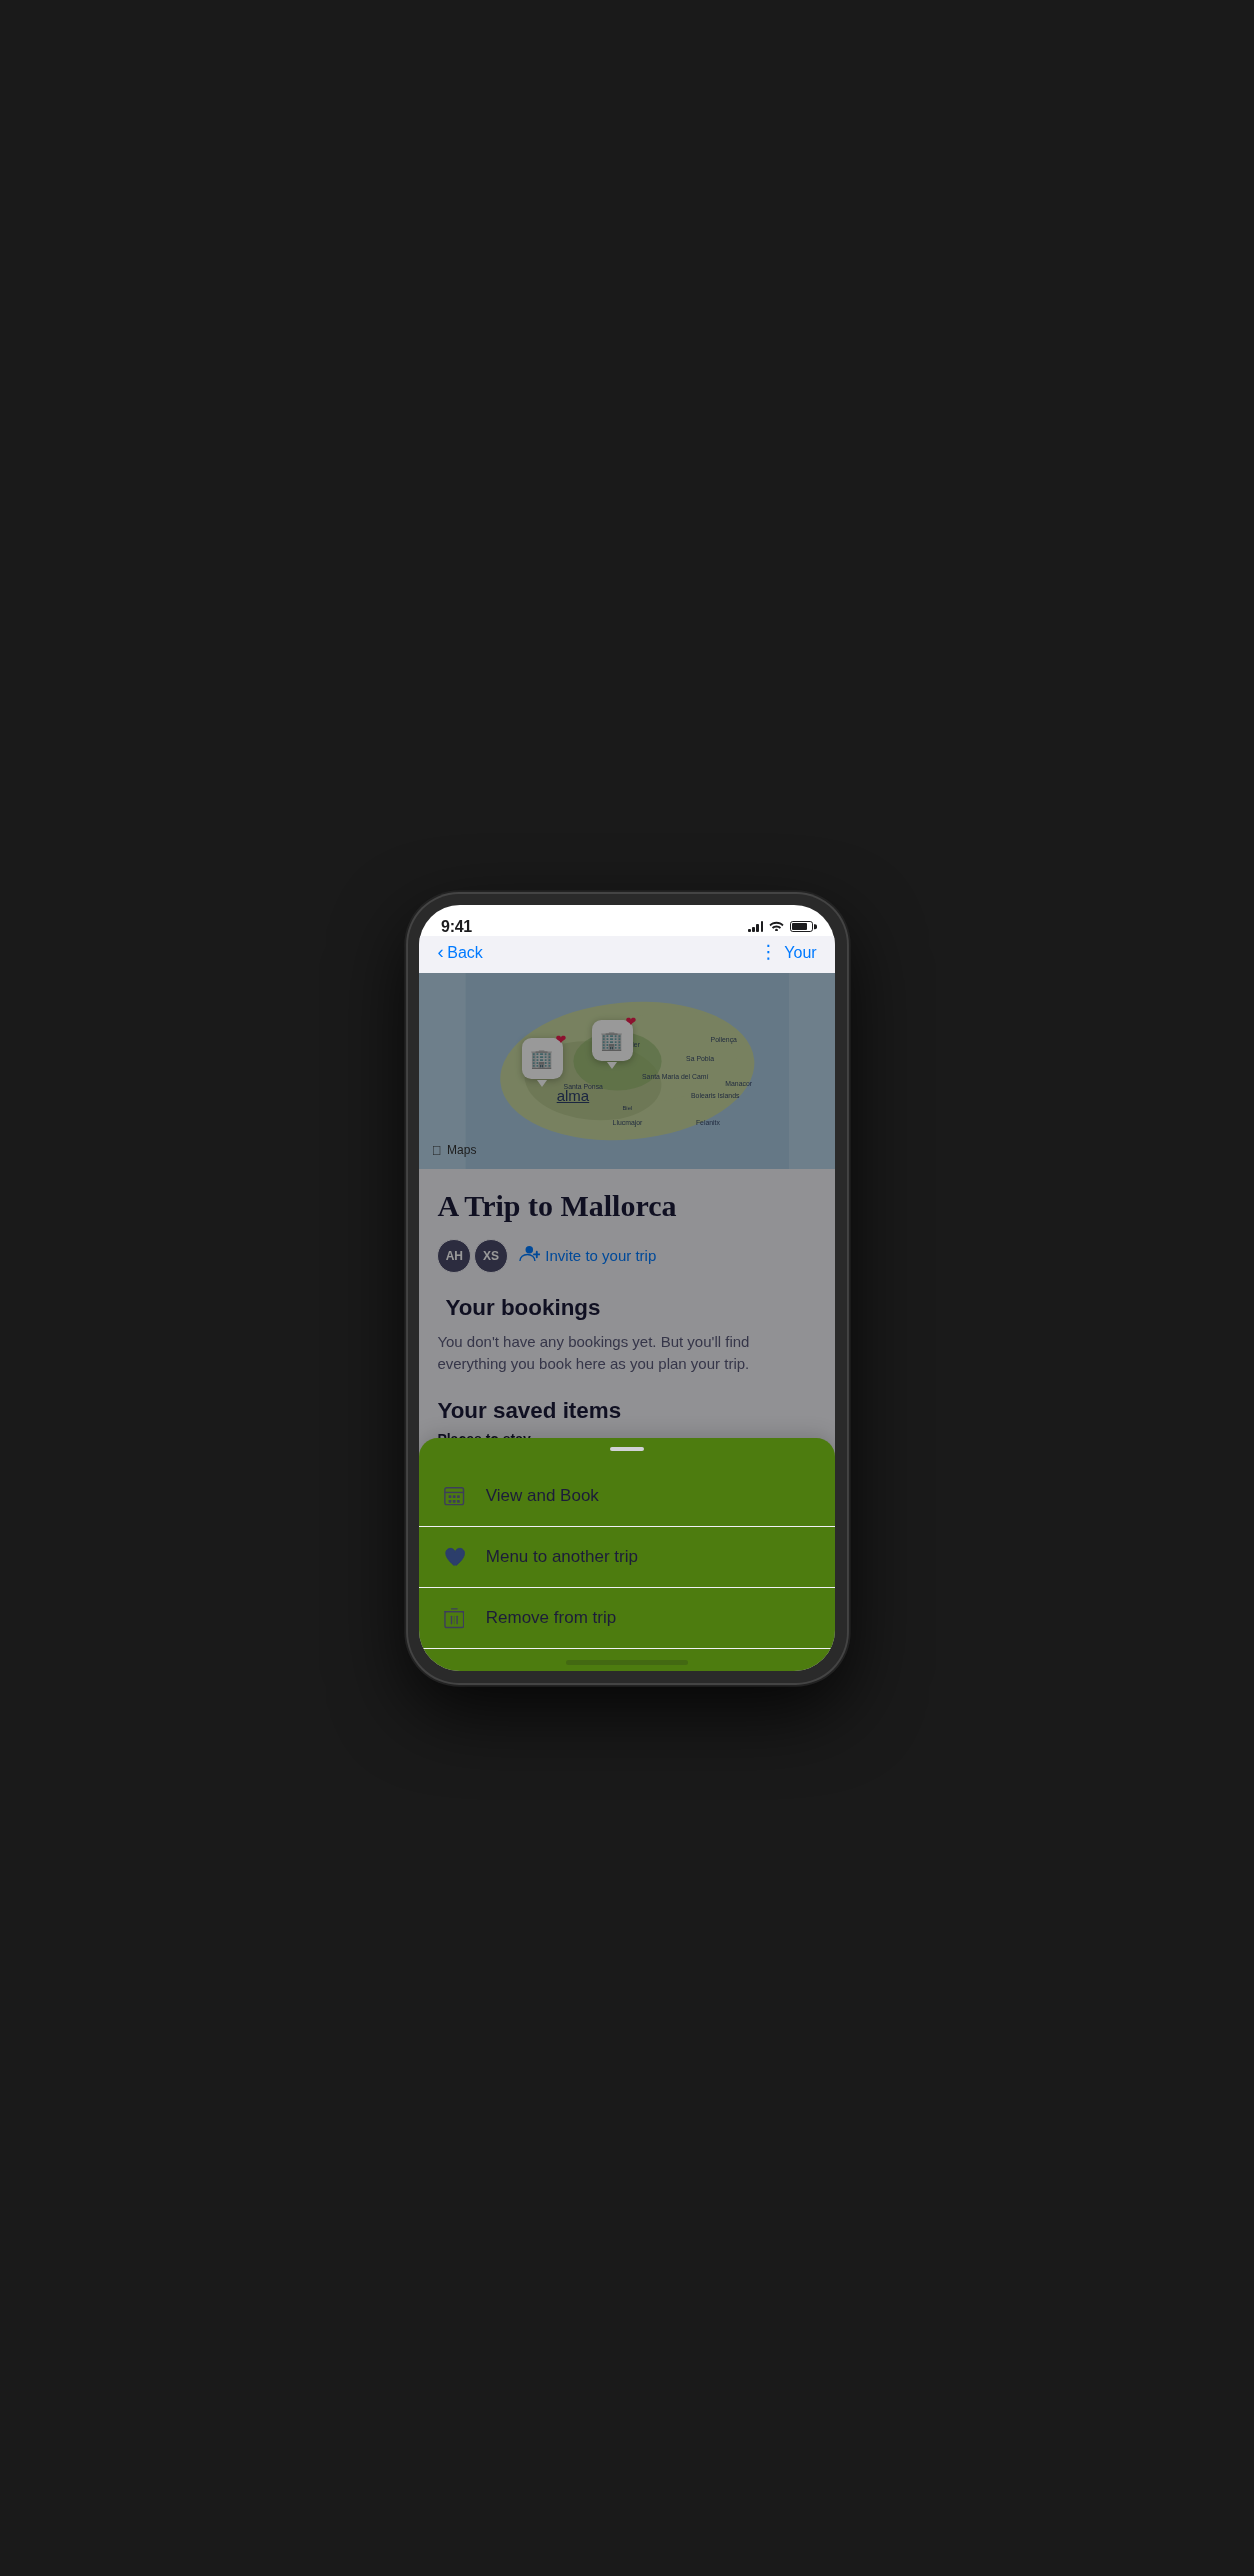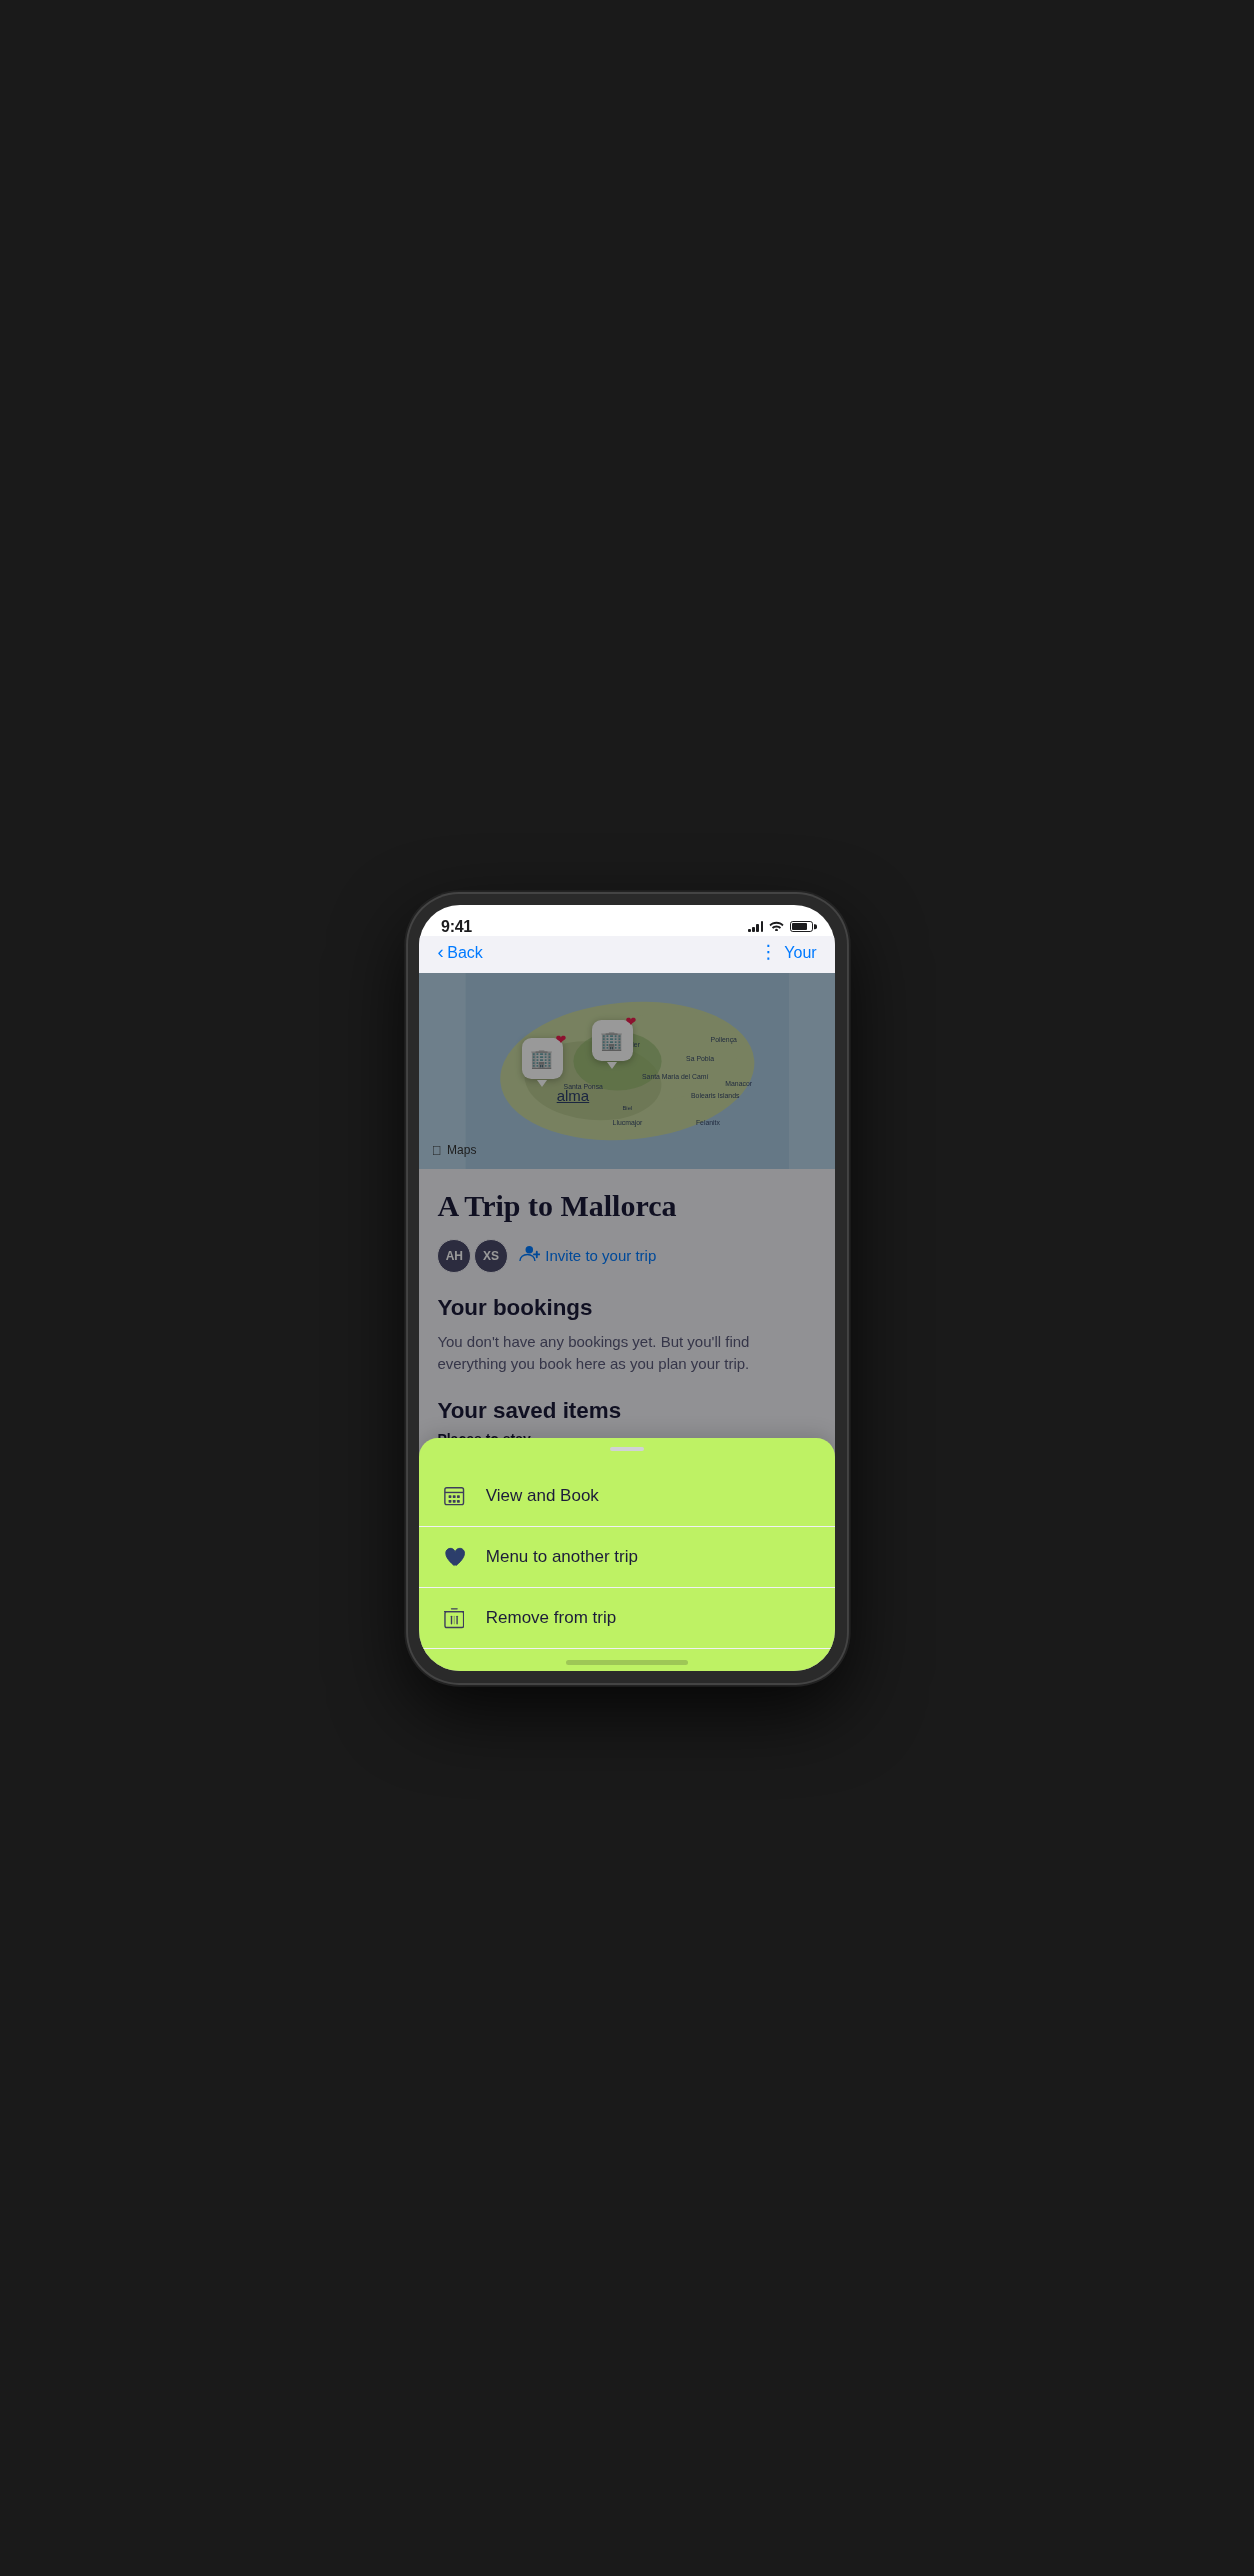--- a/index.html
+++ b/index.html
@@ -274,20 +274,21 @@
 
     .invite-icon {
       font-size: 17px;
     }
 
     .section-title {
       font-size: 22.4px;
       font-weight: 700;
       color: #1c1c3a;
       margin-bottom: 9.4px;
+      margin-left: 8px;
     }
 
     .bookings-text {
       font-size: 15px;
       color: #5a5a7a;
       line-height: 1.5;
       margin-bottom: 22.4px;
     }
 
     .saved-title {
@@ -333,21 +334,21 @@
       background: rgba(0,0,0,0.4);
       z-index: 20;
     }
 
     
     .bottom-sheet {
       position: absolute;
       bottom: 0;
       left: 0;
       right: 0;
-      background: #bef264;
+      background: #4d7c0f;
       border-radius: 18.7px 18.7px 0 0;
       z-index: 30;
       padding: 4px 0 0;
       box-shadow: 0 -3.7px 18.7px rgba(0,0,0,0.15);
     }
 
     .sheet-handle {
       width: 34px;
       height: 3.7px;
       background: #d1d1d6;

